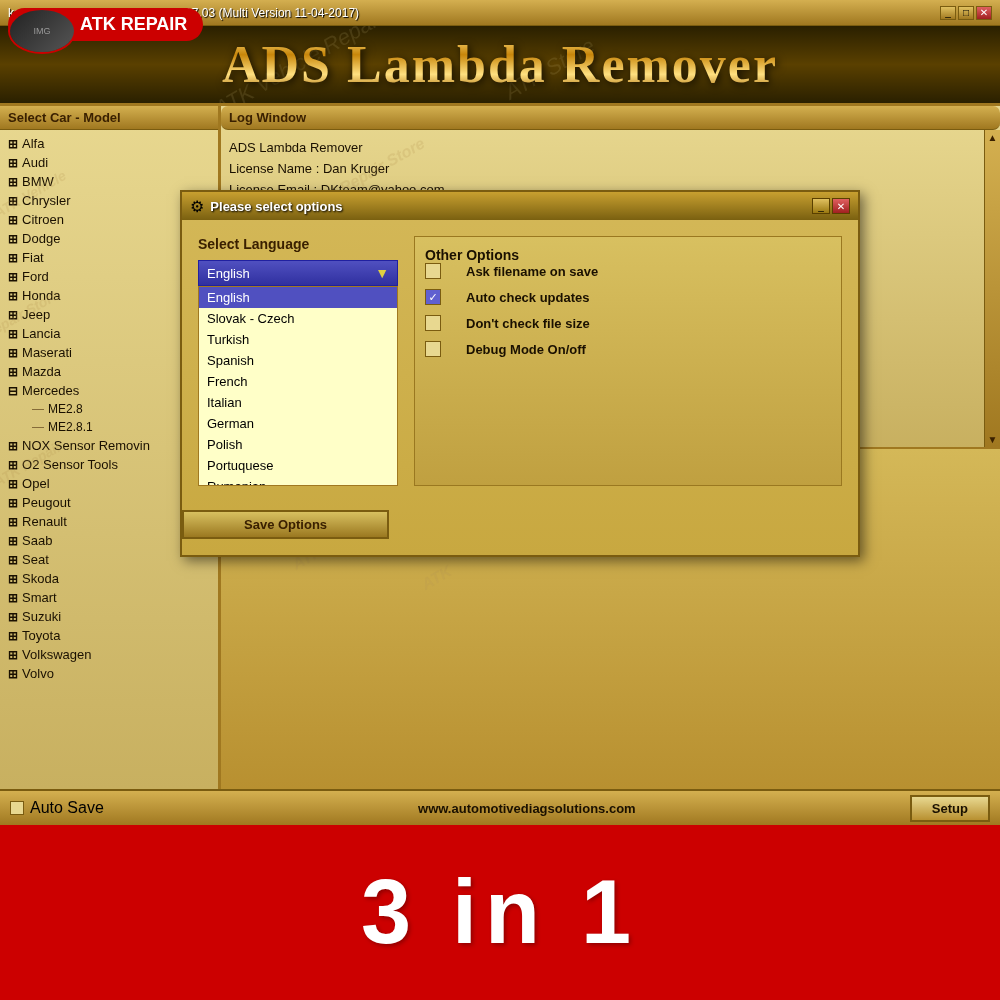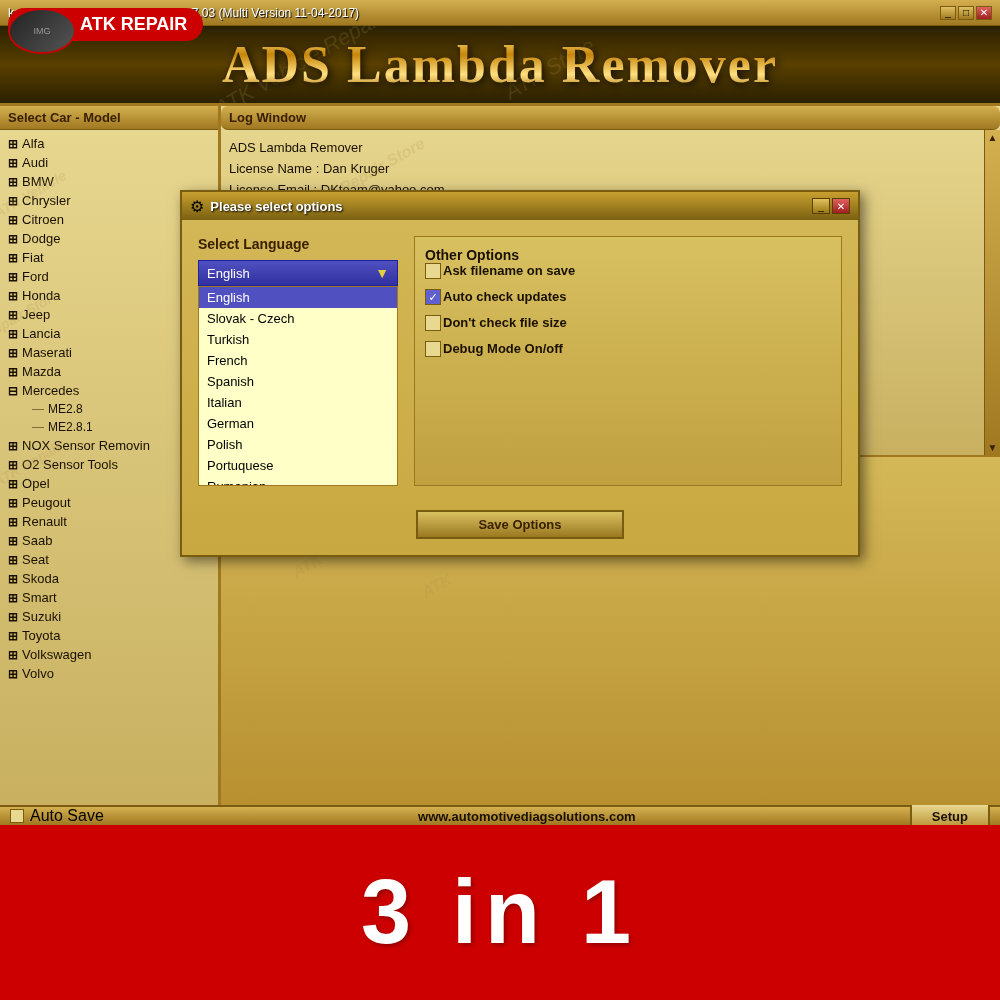--- a/index.html
+++ b/index.html
@@ -218,21 +218,21 @@
       color: rgba(180,150,80,0.22);
       transform: rotate(-30deg);
       pointer-events: none;
       font-style: italic;
       white-space: nowrap;
       font-weight: bold;
     }
 
     
     .status-bar {
-      height: 20px;
+      height: 36px;
       background: linear-gradient(to bottom, #d4b050, #a07820);
       border-top: 2px solid #7a5c10;
       display: flex;
       align-items: center;
       justify-content: space-between;
       padding: 0 10px;
     }
     .auto-save-area {
       display: flex; align-items: center; gap: 6px;
     }
@@ -361,41 +361,41 @@
       background: linear-gradient(to bottom, #d8c060, #c0a040);
       position: relative;
     }
     .options-title {
       font-size: 14px;
       color: #1a1000;
       font-weight: bold;
     }
     .option-item {
       display: flex;
-      gap: 2px;
+      align-items: center;
+      gap: 25px;
       margin-bottom: 10px;
     }
     .option-checkbox {
       width: 16px; height: 16px;
       background: #e8d890;
       border: 1px solid #7a5c10;
       display: flex; align-items: center; justify-content: center;
       font-size: 11px;
     }
     .option-label {
       font-size: 13px;
       color: #1a1000;
       font-weight: bold;
     }
 
     
     .modal-footer {
       padding: 8px 0 16px;
       display: flex;
-      justify-content: center;
     }
     .save-btn {
       background: linear-gradient(to bottom, #d8c060, #9a7820);
       border: 2px solid #7a5c10;
       padding: 5px 60px;
       font-size: 13px;
       color: #3a2000;
       font-weight: bold;
       cursor: pointer;
     }
@@ -625,22 +625,22 @@
 
           <div class="lang-dropdown-header">
             <span>English</span>
             <span class="dropdown-arrow">▼</span>
           </div>
 
           <div class="lang-list">
             <div class="lang-item selected">English</div>
             <div class="lang-item">Slovak - Czech</div>
             <div class="lang-item">Turkish</div>
+            <div class="lang-item">Spanish</div>
             <div class="lang-item">French</div>
-            <div class="lang-item">Spanish</div>
             <div class="lang-item">Italian</div>
             <div class="lang-item">German</div>
             <div class="lang-item">Polish</div>
             <div class="lang-item">Portuquese</div>
             <div class="lang-item">Rumanian</div>
 
           </div>
         </div>
 
         <div class="options-section">

